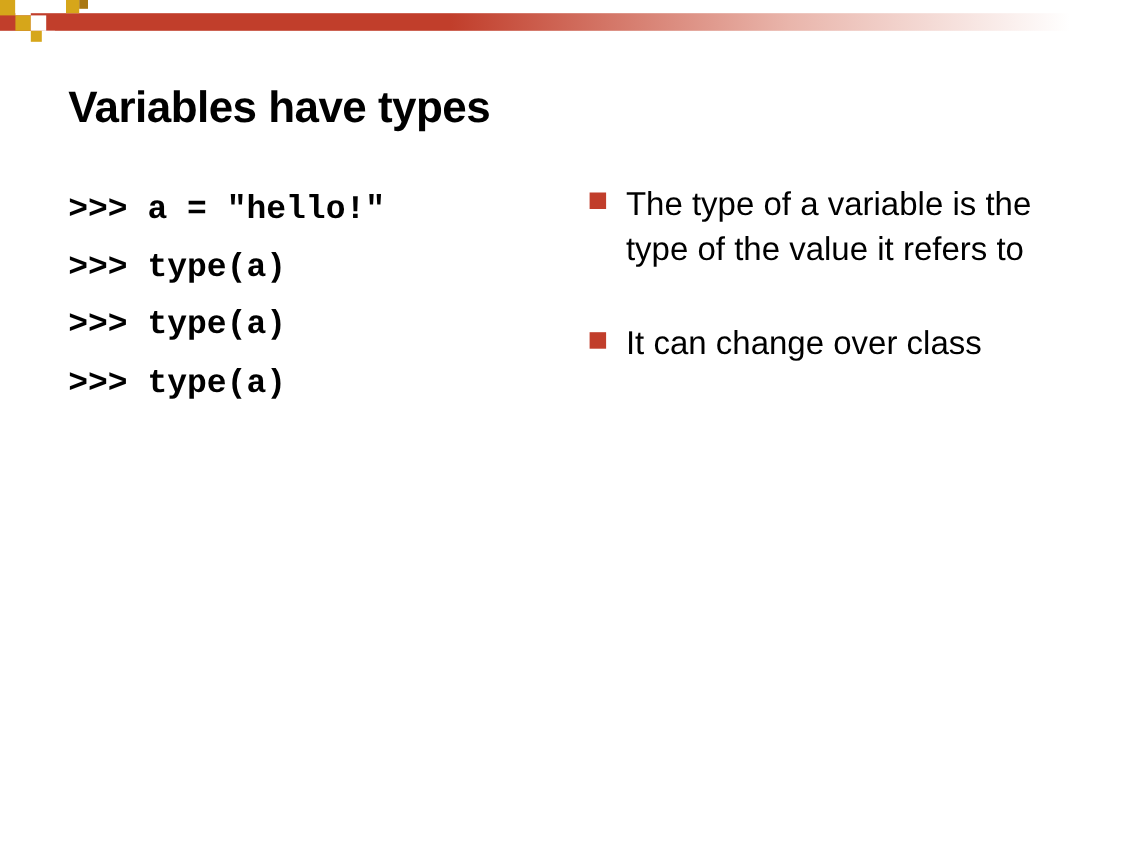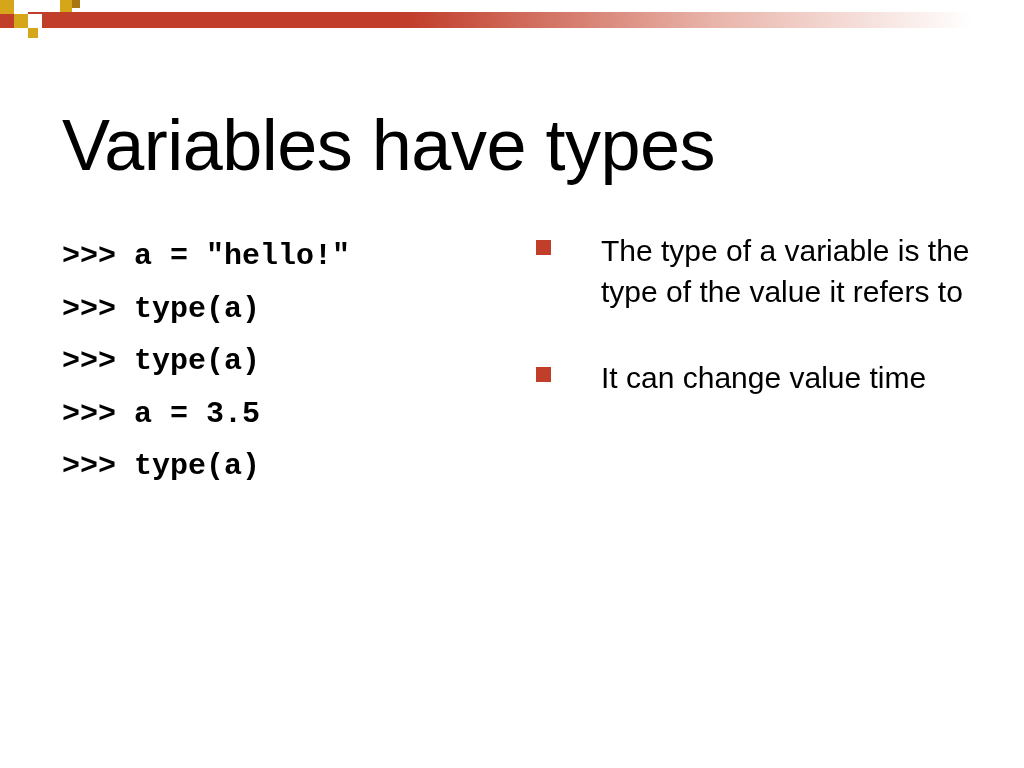--- a/index.html
+++ b/index.html
@@ -31,24 +31,24 @@
   .px.a { top: 0; left: 0; width: 14px; height: 14px; }
   .px.b { top: 0; left: 14px; width: 14px; height: 14px; }
   .px.c { top: 14px; left: 14px; width: 14px; height: 14px; }
   .px.d { top: 14px; left: 28px; width: 14px; height: 14px; }
   .px.e { top: 28px; left: 28px; width: 10px; height: 10px; }
   .px.f { top: 28px; left: 40px; width: 10px; height: 10px; }
   .px.g { top: 0; left: 60px; width: 12px; height: 12px; }
   .px.h { top: 0; left: 72px; width: 8px; height: 8px; background: #a97712; }
   
   .title {
-    font-size: 72px;
-    font-weight: 400;
+    font-size: 40px;
+    font-weight: 700;
     color: #000;
-    margin: 64px 0 0 62px;
+    margin: 36px 0 0 62px;
     letter-spacing: -0.5px;
   }
   
   .content {
     display: flex;
     margin-top: 44px;
     padding: 0 40px 0 62px;
   }
   .col-left {
     width: 460px;
@@ -78,21 +78,20 @@
     height: 15px;
     background: #c13e2b;
     flex-shrink: 0;
     margin-top: 10px;
     margin-right: 18px;
   }
   .bullet-text {
     font-size: 30px;
     color: #000;
     line-height: 1.38;
-    margin-left: 32px;
   }
 </style>
 </head>
 <body>
 
 <div class="topbar">
   <div class="topbar-gradient"></div>
   <div class="corner-pixels">
     <div class="px a gold"></div>
     <div class="px b white"></div>
@@ -105,26 +104,25 @@
   </div>
 </div>
 
 <h1 class="title">Variables have types</h1>
 
 <div class="content">
   <div class="col-left">
     <div class="code-line">&gt;&gt;&gt; a = "hello!"</div>
     <div class="code-line">&gt;&gt;&gt; type(a)</div>
     <div class="code-line">&gt;&gt;&gt; type(a)</div>
-    <div class="code-line">&gt;&gt;&gt; a = 3.5</div>
     <div class="code-line">&gt;&gt;&gt; type(a)</div>
   </div>
   <div class="col-right">
     <div class="bullet-item">
       <div class="bullet-square"></div>
       <div class="bullet-text">The type of a variable is the type of the value it refers to</div>
     </div>
     <div class="bullet-item">
       <div class="bullet-square"></div>
-      <div class="bullet-text">It can change value time</div>
+      <div class="bullet-text">It can change over class</div>
     </div>
   </div>
 </div>
 
 </body></html>

